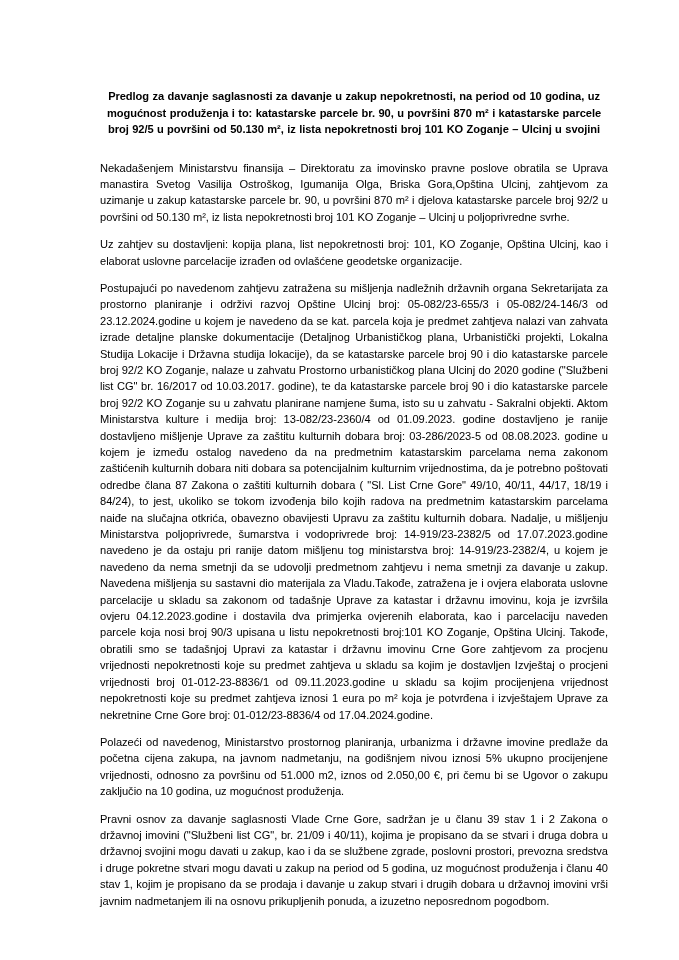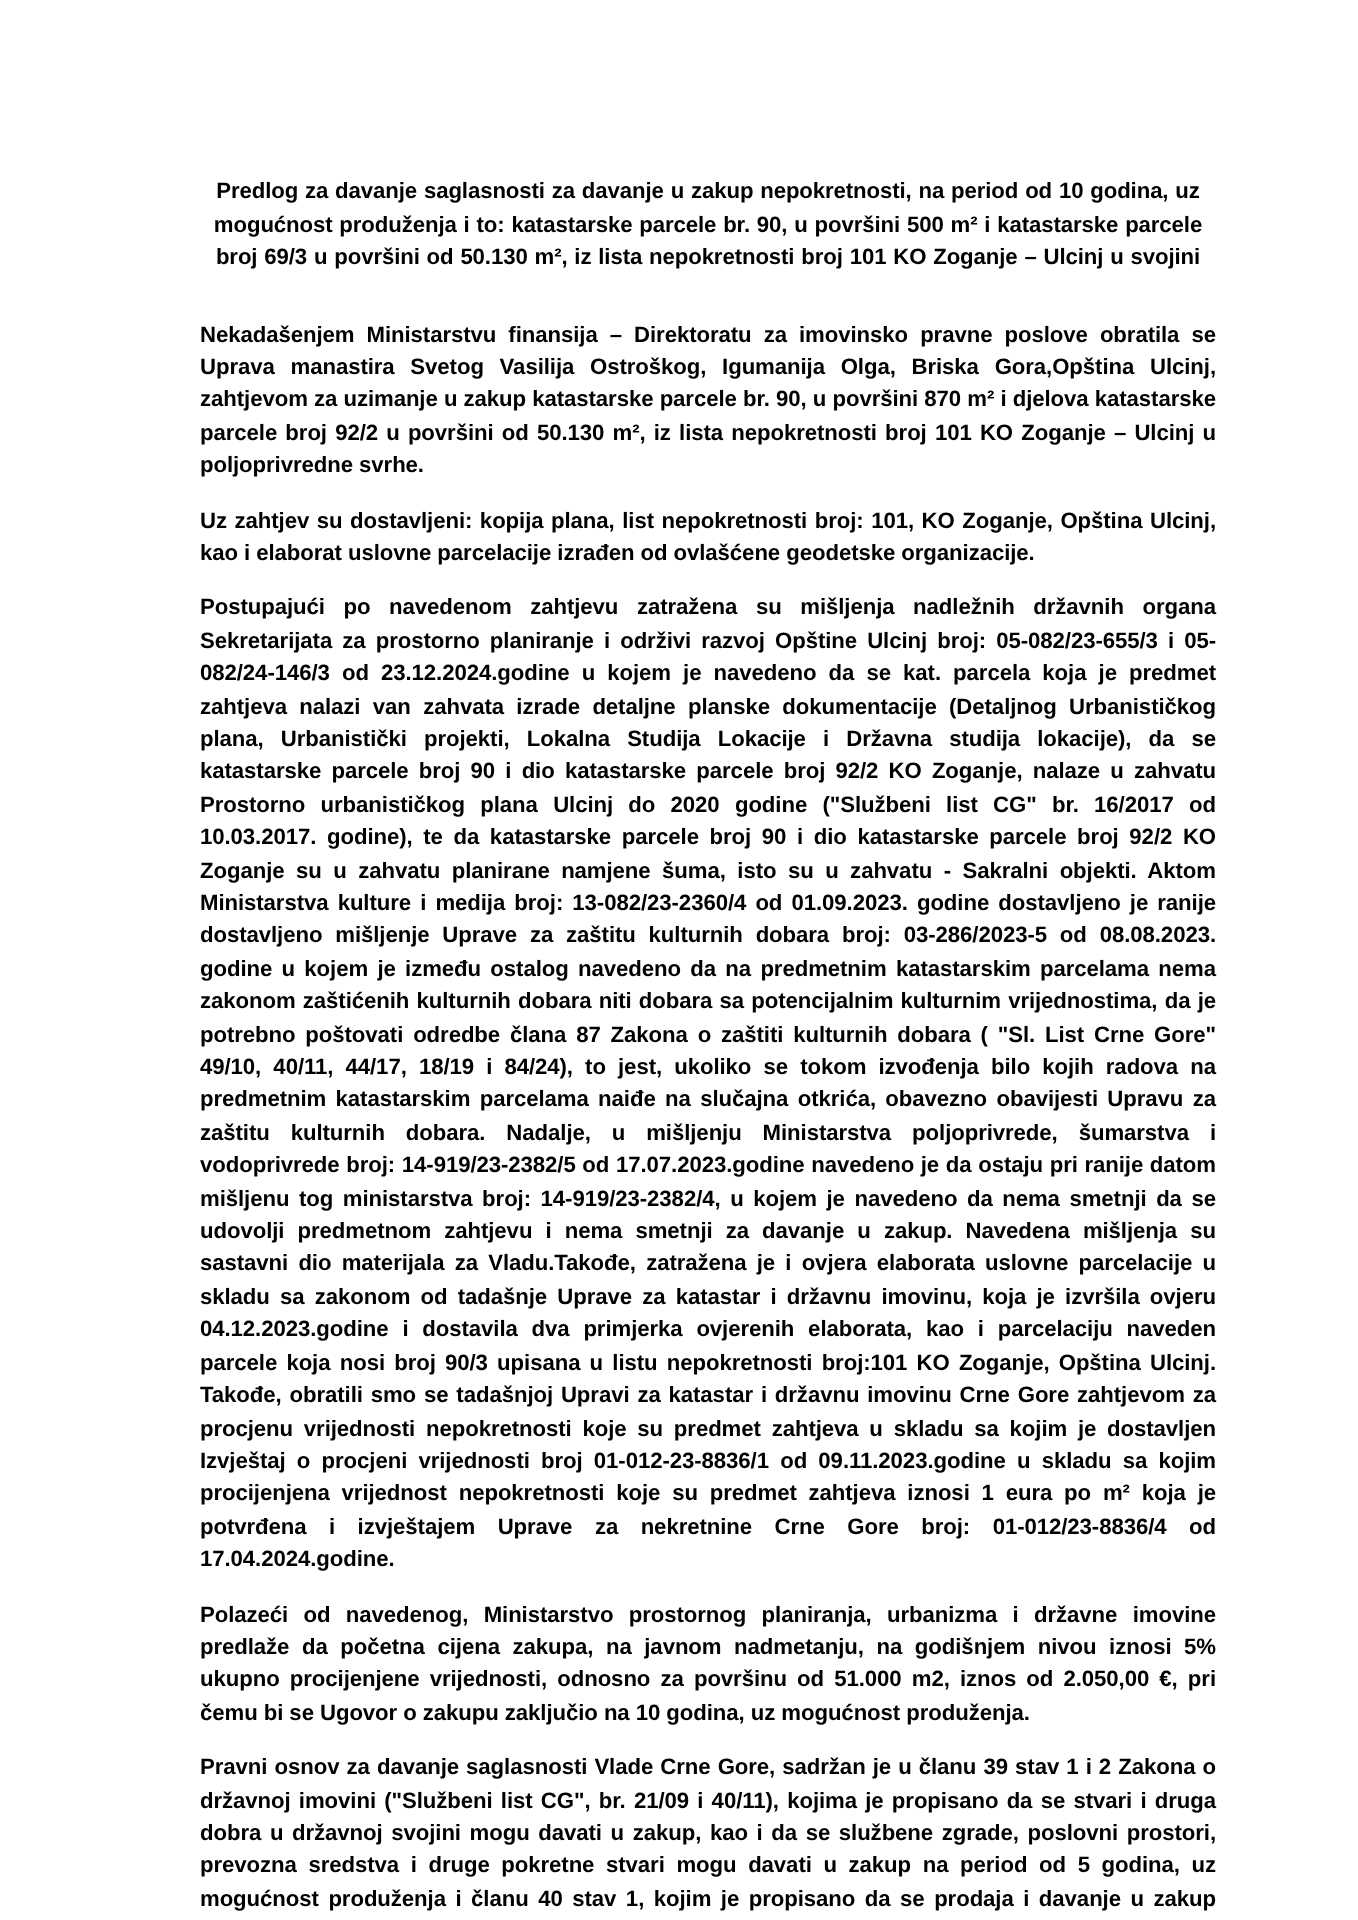--- a/index.html
+++ b/index.html
@@ -36,36 +36,35 @@
     margin: 0 0 22px 0;
     padding: 0 6px;
     word-spacing: 0.4px;
   }
   .para {
     font-size: 11.1px;
     line-height: 16.4px;
     text-align: justify;
     margin: 0 0 11px 0;
     letter-spacing: -0.04px;
-    font-weight: bold;
   }
   .para:last-child {
     margin-bottom: 16px;
   }
 </style>
 </head>
 <body>
 
 <div class="page">
   <div class="content">
 
     <h1 class="doc-title">
       <span>Predlog za davanje saglasnosti za davanje u zakup nepokretnosti, na period od 10 godina, uz</span><br>
-      <span>mogućnost produženja i to:  katastarske parcele br. 90, u površini 500 m² i katastarske parcele</span><br>
-      <span>broj 69/3 u površini od 50.130 m², iz lista nepokretnosti broj 101 KO Zoganje – Ulcinj u svojini</span><br>
+      <span>mogućnost produženja i to:  katastarske parcele br. 90, u površini 870 m² i katastarske parcele</span><br>
+      <span>broj 92/5 u površini od 50.130 m², iz lista nepokretnosti broj 101 KO Zoganje – Ulcinj u svojini</span><br>
     </h1>
 
     <p class="para">Nekadašenjem Ministarstvu finansija – Direktoratu za imovinsko pravne poslove obratila se Uprava manastira Svetog Vasilija Ostroškog, Igumanija Olga, Briska Gora,Opština Ulcinj,  zahtjevom za uzimanje u zakup katastarske parcele br. 90, u površini 870 m² i djelova katastarske parcele broj 92/2 u površini od 50.130 m², iz lista nepokretnosti broj 101 KO Zoganje – Ulcinj u poljoprivredne svrhe.</p>
 
     <p class="para">Uz zahtjev su dostavljeni: kopija plana, list nepokretnosti broj: 101, KO Zoganje, Opština Ulcinj, kao i elaborat uslovne parcelacije izrađen od ovlašćene geodetske organizacije.</p>
 
     <p class="para">Postupajući po navedenom zahtjevu zatražena su mišljenja nadležnih državnih organa Sekretarijata za prostorno planiranje i održivi razvoj Opštine Ulcinj broj:  05-082/23-655/3  i  05-082/24-146/3  od 23.12.2024.godine u kojem je  navedeno da se kat. parcela koja je predmet zahtjeva nalazi van zahvata izrade detaljne planske dokumentacije (Detaljnog Urbanističkog plana, Urbanistički projekti, Lokalna Studija Lokacije i Državna studija lokacije), da se katastarske parcele broj 90 i dio katastarske parcele broj 92/2 KO Zoganje, nalaze u zahvatu Prostorno urbanističkog plana Ulcinj do 2020 godine ("Službeni list CG" br. 16/2017 od 10.03.2017. godine), te da katastarske parcele broj 90 i dio katastarske parcele broj 92/2 KO Zoganje su u zahvatu planirane namjene šuma, isto su u zahvatu  - Sakralni objekti. Aktom Ministarstva kulture i medija broj: 13-082/23-2360/4 od 01.09.2023. godine dostavljeno je ranije dostavljeno mišljenje Uprave za zaštitu kulturnih dobara broj: 03-286/2023-5 od 08.08.2023. godine  u kojem je između ostalog navedeno da na predmetnim katastarskim parcelama nema zakonom zaštićenih kulturnih dobara niti dobara sa potencijalnim kulturnim vrijednostima, da je potrebno poštovati odredbe člana 87 Zakona o zaštiti kulturnih dobara ( "Sl. List Crne Gore" 49/10, 40/11, 44/17, 18/19 i 84/24), to jest, ukoliko se tokom izvođenja bilo kojih radova na predmetnim katastarskim parcelama naiđe na slučajna otkrića, obavezno obavijesti Upravu za zaštitu kulturnih dobara. Nadalje, u mišljenju Ministarstva poljoprivrede, šumarstva i vodoprivrede broj: 14-919/23-2382/5 od 17.07.2023.godine navedeno je da ostaju pri ranije datom mišljenu tog ministarstva broj: 14-919/23-2382/4, u kojem je navedeno da nema smetnji da se udovolji predmetnom zahtjevu i nema smetnji za davanje u zakup.  Navedena mišljenja su sastavni dio materijala za Vladu.Takođe, zatražena je i ovjera elaborata uslovne parcelacije u skladu sa zakonom od  tadašnje Uprave za katastar i državnu imovinu, koja je izvršila ovjeru 04.12.2023.godine i dostavila dva primjerka ovjerenih elaborata, kao i parcelaciju naveden parcele koja nosi broj 90/3 upisana u listu nepokretnosti broj:101 KO Zoganje, Opština Ulcinj. Takođe, obratili smo se tadašnjoj Upravi za katastar i državnu imovinu Crne Gore zahtjevom za procjenu vrijednosti nepokretnosti koje su predmet zahtjeva u skladu sa kojim je dostavljen Izvještaj o procjeni vrijednosti broj 01-012-23-8836/1 od 09.11.2023.godine u skladu sa kojim procijenjena vrijednost nepokretnosti koje su predmet zahtjeva iznosi 1 eura po m² koja je potvrđena i izvještajem Uprave za nekretnine Crne Gore broj: 01-012/23-8836/4 od 17.04.2024.godine.</p>
 
     <p class="para">Polazeći od navedenog, Ministarstvo prostornog planiranja, urbanizma i državne imovine predlaže da početna cijena zakupa, na javnom nadmetanju, na godišnjem nivou iznosi 5% ukupno procijenjene vrijednosti, odnosno za površinu od  51.000 m2,  iznos od 2.050,00 €,  pri čemu bi se Ugovor o zakupu zaključio na 10 godina, uz mogućnost produženja.</p>
 

